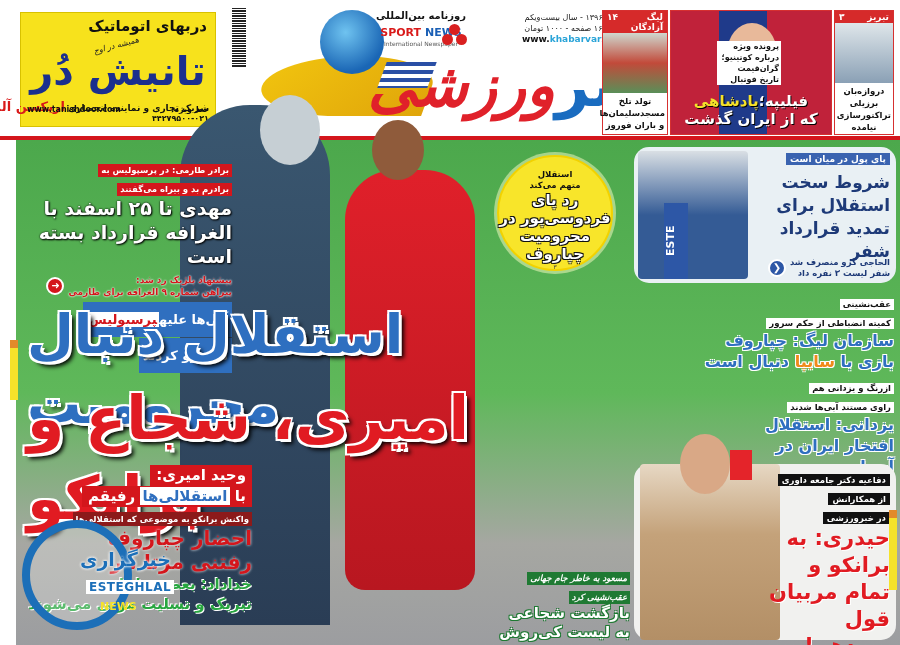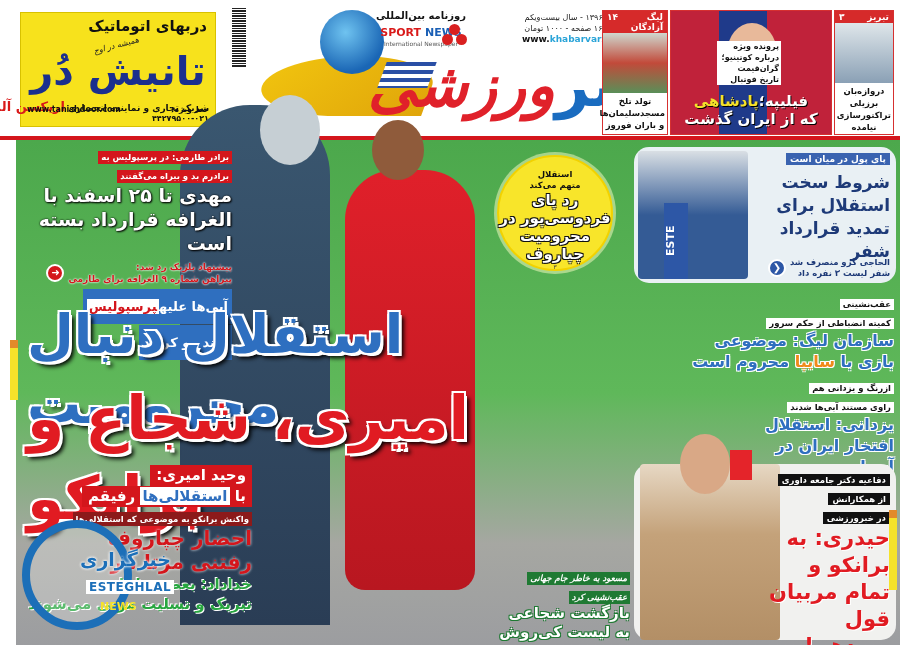--- a/index.html
+++ b/index.html
@@ -55,21 +55,21 @@
   .red-rule { position: absolute; left: 0; right: 0; top: 136px; height: 4px; background: #d4161c; }
 
   
   .photo { position: absolute; left: 16px; top: 140px; width: 884px; height: 505px;
     background: linear-gradient(180deg, #4ca84c 0%, #5fb85a 50%, #a6a7a2 80%, #9c9da0 100%); }
   .figure-coach { position: absolute; left: 180px; top: 105px; width: 150px; height: 520px; border-radius: 70px 70px 0 0; background: linear-gradient(180deg, #3a5770, #2a3d55); }
   .figure-coach-head { position: absolute; left: 260px; top: 95px; width: 60px; height: 70px; border-radius: 50%; background: #c6cfd4; }
   .figure-player { position: absolute; left: 345px; top: 170px; width: 130px; height: 420px; border-radius: 50px 50px 20px 20px; background: linear-gradient(180deg, #e0202a, #b81720); }
   .figure-player-head { position: absolute; left: 372px; top: 120px; width: 52px; height: 60px; border-radius: 50%; background: #8f5b3b; }
 
-  .left-stack { position: absolute; left: 22px; top: 145px; width: 210px; direction: rtl; text-align: right; }
+  .left-stack { position: absolute; left: 22px; top: 158px; width: 210px; direction: rtl; text-align: right; }
   .kicker-red { display: inline-block; background: #d4161c; color: #fff; font-size: 8.5px; font-weight: bold; padding: 1px 3px; line-height: 11px; margin-top: 1px; }
   .hl-white { color: #fff; font-size: 19px; font-weight: bold; line-height: 24px; text-shadow: 1px 1px 2px #000, 0 0 2px #000; }
   .ref-line { display: flex; align-items: center; gap: 4px; direction: rtl; margin-top: 6px; }
   .ref-line .txt { font-size: 9px; font-weight: bold; color: #d4161c; line-height: 12px; text-shadow: 0 0 2px #fff, 0 0 2px #fff; }
   .arrow-btn { width: 18px; height: 18px; border-radius: 50%; background: #d4161c; border: 2px solid #fff; color: #fff; font-size: 10px; line-height: 14px; text-align: center; flex: 0 0 auto; }
   .blue-box { display: inline-block; background: #2f6fbf; color: #fff; font-size: 13px; font-weight: bold; padding: 9px 4px; line-height: 17px; margin-top: 4px; }
   .blue-box .red { color: #d4161c; background: #fff; padding: 0 2px; }
 
   .yellow-disc { position: absolute; left: 497px; top: 155px; width: 116px; height: 116px; border-radius: 50%; background: #f8e52a; border: 2px solid #f2d200; text-align: center; direction: rtl; padding-top: 12px; box-shadow: 0 0 0 3px rgba(255,255,200,0.5); }
   .yellow-disc .k { font-size: 8.5px; font-weight: bold; color: #111; line-height: 11px; }
@@ -270,22 +270,22 @@
           <div>الحاجی گرو منصرف شد</div>
           <div>شفر لیست ۳ نفره داد</div>
         </div>
       <span class="arrow-blue">❮</span>
     </div>
   </div>
 
   <div class="right-block">
     <div><span class="white-kicker">عقب‌نشینی</span></div>
     <div><span class="white-kicker">کمیته انضباطی از حکم سرور</span></div>
-    <div class="bluehl">سازمان لیگ: موضوعی</div>
-    <div class="bluehl"><span>بازی با</span> <span class="org">سایپا</span> <span>محروم است</span></div>
+    <div class="bluehl">سازمان لیگ: چپاروف</div>
+    <div class="bluehl"><span>بازی با</span> <span class="org">سایپا</span> <span>دنبال است</span></div>
     <div style="margin-top:4px;"><span class="white-kicker">ازرنگ و یزدانی هم</span></div>
     <div><span class="white-kicker">راوی مستند آبی‌ها شدند</span></div>
     <div class="bluehl" style="width:170px;margin-right:0;margin-left:auto;">یزدانی: استقلال افتخار ایران در آسیاست</div>
   </div>
 
   <div class="r-card card-heydari">
     <div class="heydari-photo"></div>
     <div class="heydari-head"></div>
     <div class="red-card"></div>
     <div class="heydari-text">

